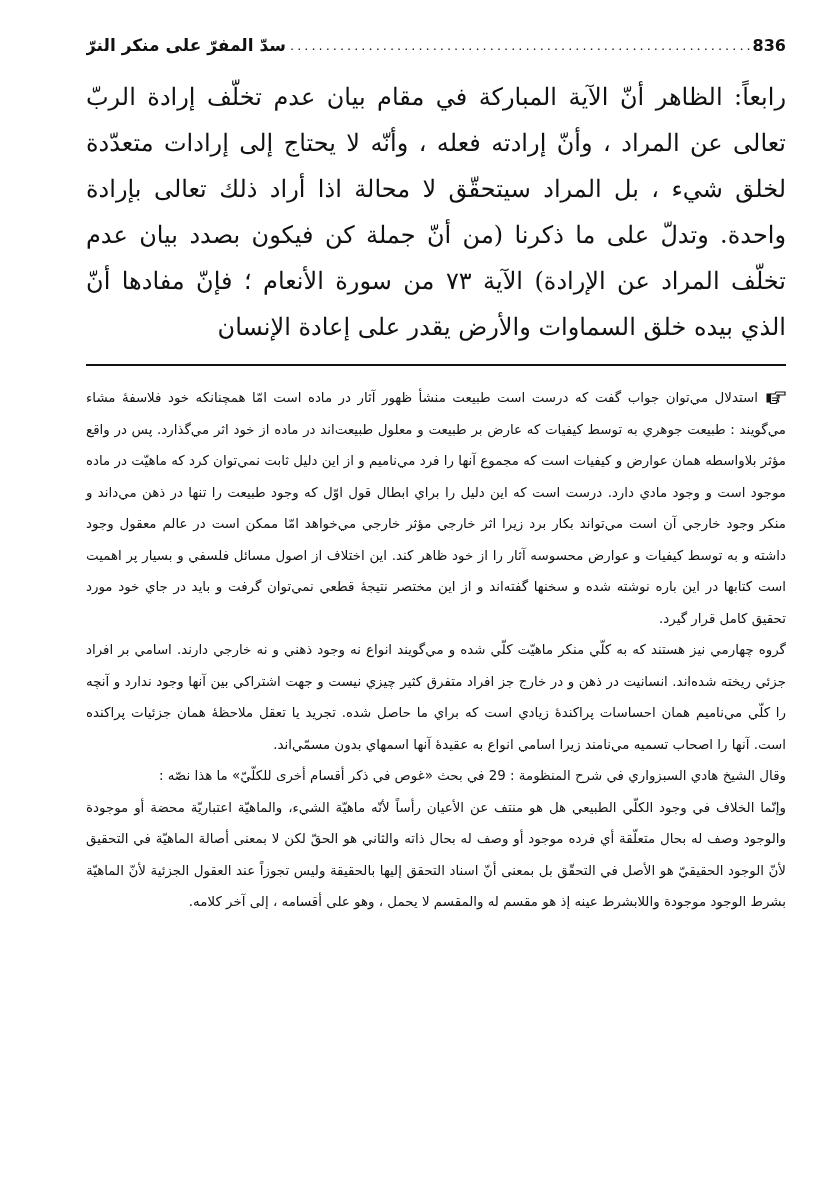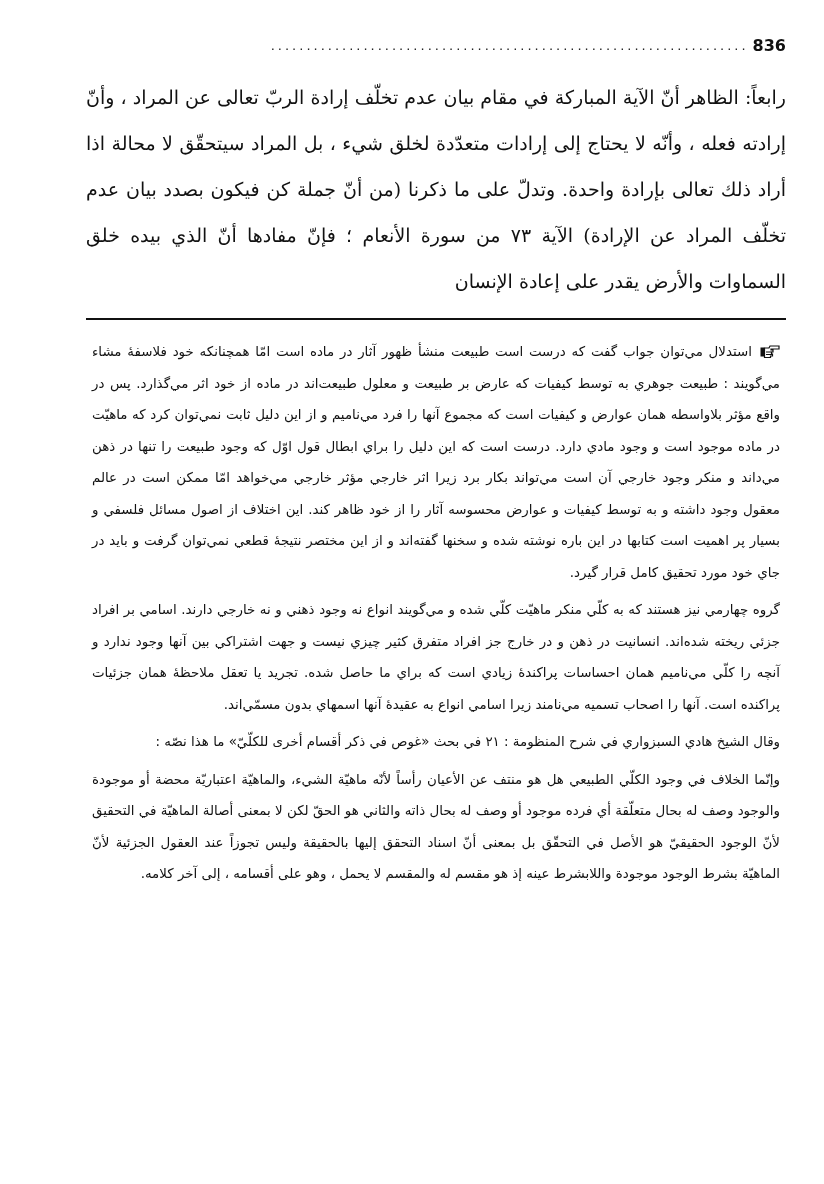--- a/index.html
+++ b/index.html
@@ -46,21 +46,21 @@
       color: #222;
       direction: ltr;
       text-align: right;
     }
     .running-head .book-title {
       flex: 0 0 auto;
     }
     .main-text {
       margin-top: 12px;
       font-family: "DejaVu Serif", serif;
-      font-size: 19px;
+      font-size: 24px;
       line-height: 46px;
       text-align: justify;
       text-align-last: right;
     }
     .main-text p {
       margin: 0;
     }
     .footnote-rule {
       margin-top: 14px;
       height: 0;
@@ -68,21 +68,21 @@
       width: 100%;
     }
     .footnotes {
       margin-top: 16px;
       font-family: "DejaVu Sans", sans-serif;
       font-size: 13.4px;
       line-height: 31.5px;
       text-align: justify;
     }
     .footnotes p {
-      margin: 6px;
+      margin: 0;
     }
     .hand-icon {
       display: inline-block;
       width: 20px;
       margin-left: 8px;
       vertical-align: -3px;
     }
     .hand-icon svg {
       display: block;
       width: 20px;
@@ -90,37 +90,38 @@
     }
   </style>
 </head>
 <body>
 
 <div class="page">
 
   <div class="running-head">
     <span class="page-num">836</span>
     <span class="leader">...................................................................</span>
+    <span class="book-title">سدّ المفرّ على منكر النرّ</span>
   </div>
 
   <div class="main-text">
     <p>رابعاً: الظاهر أنّ الآية المباركة في مقام بيان عدم تخلّف إرادة الربّ تعالى عن المراد ، وأنّ إرادته فعله ، وأنّه لا يحتاج إلى إرادات متعدّدة لخلق شيء ، بل المراد سيتحقّق لا محالة اذا أراد ذلك تعالى بإرادة واحدة. وتدلّ على ما ذكرنا (من أنّ جملة كن فيكون بصدد بيان عدم تخلّف المراد عن الإرادة) الآية ٧٣ من سورة الأنعام ؛ فإنّ مفادها أنّ الذي بيده خلق السماوات والأرض يقدر على إعادة الإنسان</p>
   </div>
 
   <div class="footnote-rule"></div>
 
   <div class="footnotes">
     <p>
       <span class="hand-icon">
         <svg viewBox="0 0 20 14" xmlns="http://www.w3.org/2000/svg">
           <rect x="0.5" y="2.5" width="4" height="9" fill="#111"></rect>
           <path d="M4.5 3 L9 3 L10 1 L19 1 L19 4 L11 4 L11 5 L13 5 L13 7 L11.5 7 L11.5 9 L12.5 9 L12.5 11 L10.5 11 L10.5 12.5 L4.5 12.5 Z" fill="#fff" stroke="#111" stroke-width="1.2"></path>
           <line x1="6" y1="7" x2="11.5" y2="7" stroke="#111" stroke-width="1"></line>
           <line x1="6" y1="9.5" x2="12" y2="9.5" stroke="#111" stroke-width="1"></line>
         </svg>
       </span><span>استدلال مي‌توان جواب گفت كه درست است طبيعت منشأ ظهور آثار در ماده است امّا همچنانكه خود فلاسفهٔ مشاء مي‌گويند : طبيعت جوهري به توسط كيفيات كه عارض بر طبيعت و معلول طبيعت‌اند در ماده از خود اثر مي‌گذارد. پس در واقع مؤثر بلاواسطه همان عوارض و كيفيات است كه مجموع آنها را فرد مي‌ناميم و از اين دليل ثابت نمي‌توان كرد كه ماهيّت در ماده موجود است و وجود مادي دارد. درست است كه اين دليل را براي ابطال قول اوّل كه وجود طبيعت را تنها در ذهن مي‌داند و منكر وجود خارجي آن است مي‌تواند بكار برد زيرا اثر خارجي مؤثر خارجي مي‌خواهد امّا ممكن است در عالم معقول وجود داشته و به توسط كيفيات و عوارض محسوسه آثار را از خود ظاهر كند. اين اختلاف از اصول مسائل فلسفي و بسيار پر اهميت است كتابها در اين باره نوشته شده و سخنها گفته‌اند و از اين مختصر نتيجهٔ قطعي نمي‌توان گرفت و بايد در جاي خود مورد تحقيق كامل قرار گيرد.</span>
     </p>
     <p>گروه چهارمي نيز هستند كه به كلّي منكر ماهيّت كلّي شده و مي‌گويند انواع نه وجود ذهني و نه خارجي دارند. اسامي بر افراد جزئي ريخته شده‌اند. انسانيت در ذهن و در خارج جز افراد متفرق كثير چيزي نيست و جهت اشتراكي بين آنها وجود ندارد و آنچه را كلّي مي‌ناميم همان احساسات پراكندهٔ زيادي است كه براي ما حاصل شده. تجريد يا تعقل ملاحظهٔ همان جزئيات پراكنده است. آنها را اصحاب تسميه مي‌نامند زيرا اسامي انواع به عقيدهٔ آنها اسمهاي بدون مسمّي‌اند.</p>
-    <p>وقال الشيخ هادي السبزواري في شرح المنظومة : ٢١ في بحث «غوص في ذكر أقسام أخرى للكلّيّ» ما هذا نصّه :</p>
+    <p>وقال الشيخ هادي السبزواري في شرح المنظومة : 29 في بحث «غوص في ذكر أقسام أخرى للكلّيّ» ما هذا نصّه :</p>
     <p>وإنّما الخلاف في وجود الكلّي الطبيعي هل هو منتف عن الأعيان رأساً لأنّه ماهيّة الشيء، والماهيّة اعتباريّة محضة أو موجودة والوجود وصف له بحال متعلّقة أي فرده موجود أو وصف له بحال ذاته والثاني هو الحقّ لكن لا بمعنى أصالة الماهيّة في التحقيق لأنّ الوجود الحقيقيّ هو الأصل في التحقّق بل بمعنى أنّ اسناد التحقق إليها بالحقيقة وليس تجوزاً عند العقول الجزئية لأنّ الماهيّة بشرط الوجود موجودة واللابشرط عينه إذ هو مقسم له والمقسم لا يحمل ، وهو على أقسامه ، إلى آخر كلامه.</p>
   </div>
 
 </div>
 
 </body></html>

